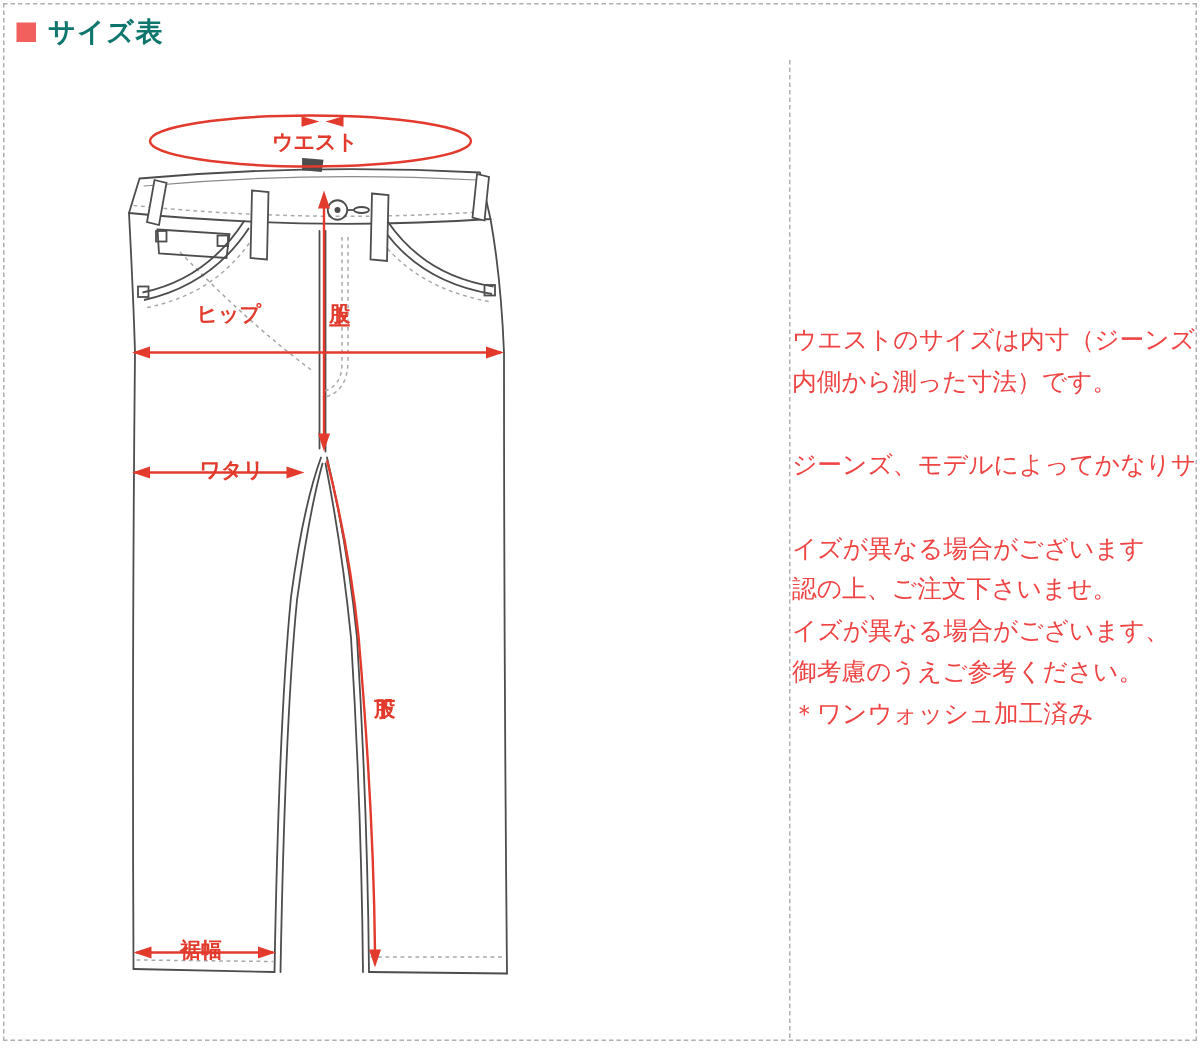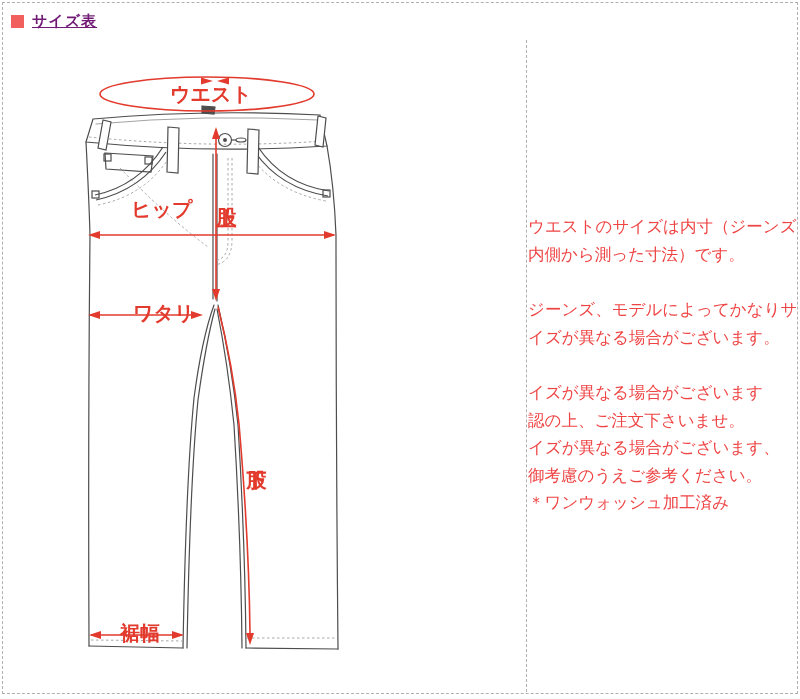--- a/index.html
+++ b/index.html
@@ -6,26 +6,26 @@
   #stage{
     position:relative;width:800px;height:699px;background:#ffffff;overflow:hidden;
     font-family:"Liberation Sans", sans-serif;
   }
   .dashed-frame{
     position:absolute;left:2px;top:2px;width:794px;height:690px;
     border:1px dashed #b0b0b0;pointer-events:none;
   }
   .header-row{position:absolute;left:11px;top:12px;height:18px;display:flex;align-items:center;}
   .bullet{width:13px;height:13px;background:#f2605d;display:inline-block;}
-  .header-title{margin-left:8px;font-size:15px;font-weight:bold;color:#701a75;letter-spacing:1px;text-decoration:underline;}
+  .header-title{margin-left:8px;font-size:18px;font-weight:bold;color:#0f766e;letter-spacing:1px;}
   .v-divider{position:absolute;left:526px;top:40px;height:652px;width:0;border-left:1px dashed #b0b0b0;}
   #diagram-wrap{position:absolute;left:0;top:0;width:520px;height:699px;}
   svg{position:absolute;left:0;top:0;}
   .meas-label{
-    position:absolute;color:#e23a2d;font-weight:bold;font-size:20px;line-height:18px;
+    position:absolute;color:#e23a2d;font-weight:bold;font-size:14px;line-height:18px;
     white-space:nowrap;font-family:"Liberation Sans", sans-serif;
   }
   .meas-label.vertical{writing-mode:vertical-rl;text-orientation:upright;letter-spacing:2px;}
   #notes{
     position:absolute;left:528px;top:213px;width:268px;color:#ef4444;
     font-family:"Liberation Serif", serif;font-size:16.5px;
   }
   .note-para{margin:0 0 28px 0;}
   .note-line{line-height:27.5px;white-space:nowrap;}
 </style>
@@ -141,21 +141,20 @@
     <div class="meas-label" style="left:120px;top:624px;">裾幅</div>
   </div>
 
   <div id="notes">
     <div class="note-para">
       <div class="note-line">ウエストのサイズは内寸（ジーンズ</div>
       <div class="note-line">内側から測った寸法）です。</div>
     </div>
     <div class="note-para">
       <div class="note-line">ジーンズ、モデルによってかなりサ</div>
-      <div class="note-line">イズが異なる場合がございます。</div>
     </div>
     <div class="note-para">
       <div class="note-line">イズが異なる場合がございます</div>
       <div class="note-line">認の上、ご注文下さいませ。</div>
       <div class="note-line">イズが異なる場合がございます、</div>
       <div class="note-line">御考慮のうえご参考ください。</div>
       <div class="note-line">＊ワンウォッシュ加工済み</div>
     </div>
   </div>
 

